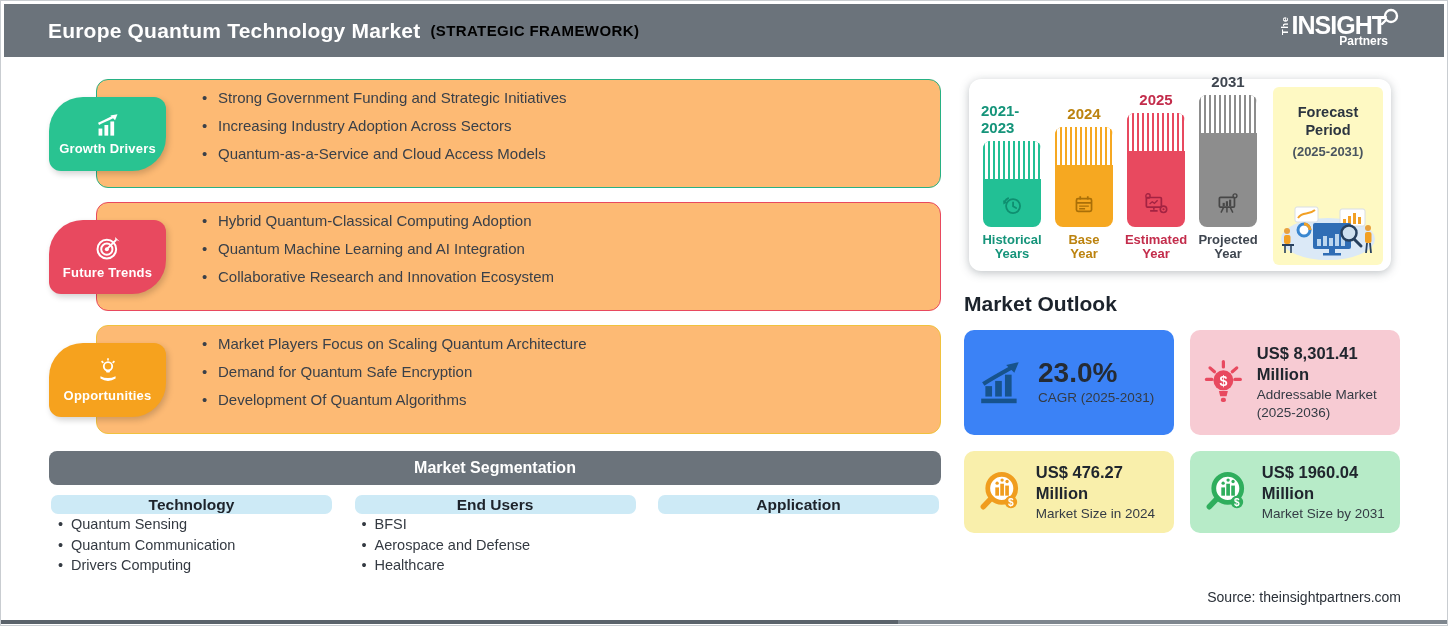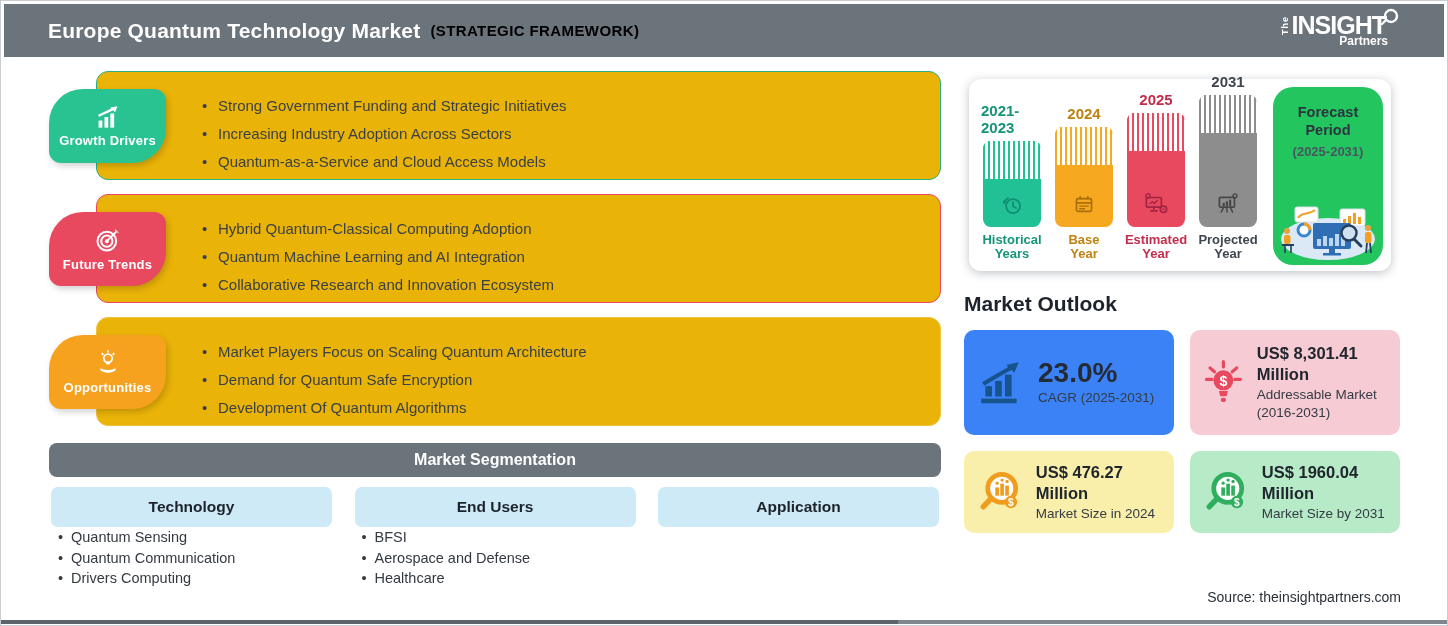--- a/index.html
+++ b/index.html
@@ -20,22 +20,22 @@
   .logo-loop { margin-left:-6px; margin-top:-6px; }
   .logo-partners { font-size:12px; font-weight:bold; line-height:12px; margin-top:-1px; margin-right:12px; }
 
   
   .main { position:absolute; top:70px; left:48px; right:48px; bottom:6px; }
   .left-col  { position:absolute; left:0; top:0; width:892px; }
   .right-col { position:absolute; left:915px; top:0; width:437px; height:100%; }
 
   
   .driver-row { position:relative; height:109px; margin-bottom:14px; }
-  .driver-box { margin-left:47px; height:109px; border-radius:12px; background:#eab308;
-                display:flex; align-items:flex-end; padding-left:105px; border:1.6px solid; }
+  .driver-box { margin-left:47px; height:109px; border-radius:12px; background:#fdba74;
+                display:flex; align-items:flex-start; padding-left:105px; border:1.6px solid;margin-top:8px; }
   .b-green  { border-color:#27b184; }
   .b-red    { border-color:#e8495f; }
   .b-yellow { border-color:#f0c23e; }
   .driver-box ul { list-style:none; }
   .driver-box li { font-size:15px; color:#3a4049; margin:7px 0; position:relative; padding-left:16px; line-height:21px; }
   .driver-box li::before { content:"•"; position:absolute; left:0; top:0; color:#3a4049; font-size:15px; }
 
   .badge { position:absolute; left:0; top:50%; transform:translateY(-50%); width:117px; height:74px;
            border-radius:34px 12px 34px 12px; display:flex; flex-direction:column; align-items:center;
            justify-content:center; gap:3px; box-shadow:2px 3px 6px rgba(0,0,0,.18); z-index:2; }
@@ -43,21 +43,21 @@
   .badge-red    { background:#e8495f; }
   .badge-orange { background:#f6a21e; }
   .badge-label { color:#ffffff; font-size:13px; font-weight:bold; letter-spacing:.2px; }
 
   
   .seg-bar { margin-top:17px; height:34px; background:#6b737b; border-radius:8px;
              display:flex; align-items:center; justify-content:center; }
   .seg-bar span { color:#fff; font-size:16px; font-weight:bold; }
   .seg-cols { display:flex; justify-content:space-between; margin-top:10px; padding:0 2px; }
   .seg-col { width:281px; }
-  .seg-head { height:40px; background:#cdeaf6; border-radius:7px; display:flex; align-items:center;
+  .seg-head { height:19px; background:#cdeaf6; border-radius:7px; display:flex; align-items:center;
               justify-content:center; font-size:15.5px; font-weight:bold; color:#1d232b; }
   .seg-col ul { list-style:none; margin-top:0; padding-left:7px; }
   .seg-col li { font-size:14.5px; color:#343a42; line-height:20.5px; position:relative; padding-left:13px; }
   .seg-col li::before { content:"•"; position:absolute; left:0; color:#343a42; }
 
   
   .tl-card { position:absolute; top:8px; left:5px; width:422px; height:192px; background:#ffffff;
              border-radius:12px; box-shadow:0 2px 10px rgba(70,80,90,.35); padding:8px 8px 6px 12px;
              display:flex; }
   .tl-bars { flex:1; display:flex; align-items:flex-end; gap:10px; padding-bottom:2px; }
@@ -69,21 +69,21 @@
                     background:repeating-linear-gradient(90deg, var(--c) 0 2px, #ffffff 2px 5px); }
   .tl-bar svg { margin-bottom:8px; }
   .tl-name { margin-top:6px; text-align:center; font-size:13px; font-weight:bold; line-height:14px;
              height:30px; color:var(--lc); }
   .col-hist { --c:#22c095; --lc:#15947a; }
   .col-base { --c:#f6a821; --lc:#bc830f; }
   .col-est  { --c:#e8495f; --lc:#c32c4b; }
   .col-proj { --c:#8d8d8d; --lc:#3f4650; }
   .col-proj .tl-year, .col-proj .tl-name { color:#3f4650; }
 
-  .fc-card { width:110px; height:178px; background:#22c55e; border-radius:20px; margin-left:4px;
+  .fc-card { width:110px; height:178px; background:#fef9c3; border-radius:6px; margin-left:4px;
              display:flex; flex-direction:column; align-items:center; padding-top:16px; }
   .fc-line { font-size:14.5px; font-weight:bold; color:#2c3540; line-height:18px; }
   .fc-range { font-size:13px; font-weight:600; color:#4a5560; margin-top:5px; }
   .fc-illus { margin-top:auto; margin-bottom:4px; }
 
   
   .mo-title { position:absolute; top:221px; left:0; font-size:21px; font-weight:bold; color:#1c232c; }
   .mo-grid { position:absolute; top:259px; left:0; width:437px; display:flex; flex-wrap:wrap; gap:16px; }
   .mo-card { width:210px; border-radius:10px; display:flex; align-items:center; padding:12px 12px; gap:12px; }
   .mo-row1 { height:105px; }
@@ -357,21 +357,21 @@
             <line x1="19.5" y1="5" x2="17" y2="7.2" stroke="#e8495f" stroke-width="1.8" stroke-linecap="round"></line>
             <line x1="2.5" y1="11.5" x2="5.5" y2="11.5" stroke="#e8495f" stroke-width="1.8" stroke-linecap="round"></line>
             <line x1="18.5" y1="11.5" x2="21.5" y2="11.5" stroke="#e8495f" stroke-width="1.8" stroke-linecap="round"></line>
             <circle cx="12" cy="12" r="5.6" fill="#e8495f"></circle>
             <text x="12" y="15" text-anchor="middle" font-size="8" font-weight="bold" fill="#ffffff" font-family="Liberation Sans, sans-serif">$</text>
             <path d="M9.5 18 h5 l-.7 3 h-3.6 z" fill="#e8495f"></path>
             <rect x="10.6" y="21.8" width="2.8" height="2.4" rx="1" fill="#e8495f"></rect>
           </svg>
           <div class="mo-text">
             <span class="mo-value">US$ 8,301.41 Million</span>
-            <span class="mo-desc">Addressable Market (2016-2031)</span>
+            <span class="mo-desc">Addressable Market (2025-2036)</span>
           </div>
         </div>
 
         <div class="mo-card mo-row2 bg-yellow">
           <svg width="50" height="50" viewBox="0 0 26 26">
             <circle cx="14" cy="11" r="7.6" fill="#ffffff" stroke="#f09d1e" stroke-width="2.6"></circle>
             <rect x="10.5" y="10.5" width="2" height="4.5" fill="#f09d1e"></rect>
             <rect x="13.2" y="8.5" width="2" height="6.5" fill="#f09d1e"></rect>
             <rect x="15.9" y="9.5" width="2" height="5.5" fill="#f09d1e"></rect>
             <circle cx="11.5" cy="8.2" r=".9" fill="#f09d1e"></circle>

